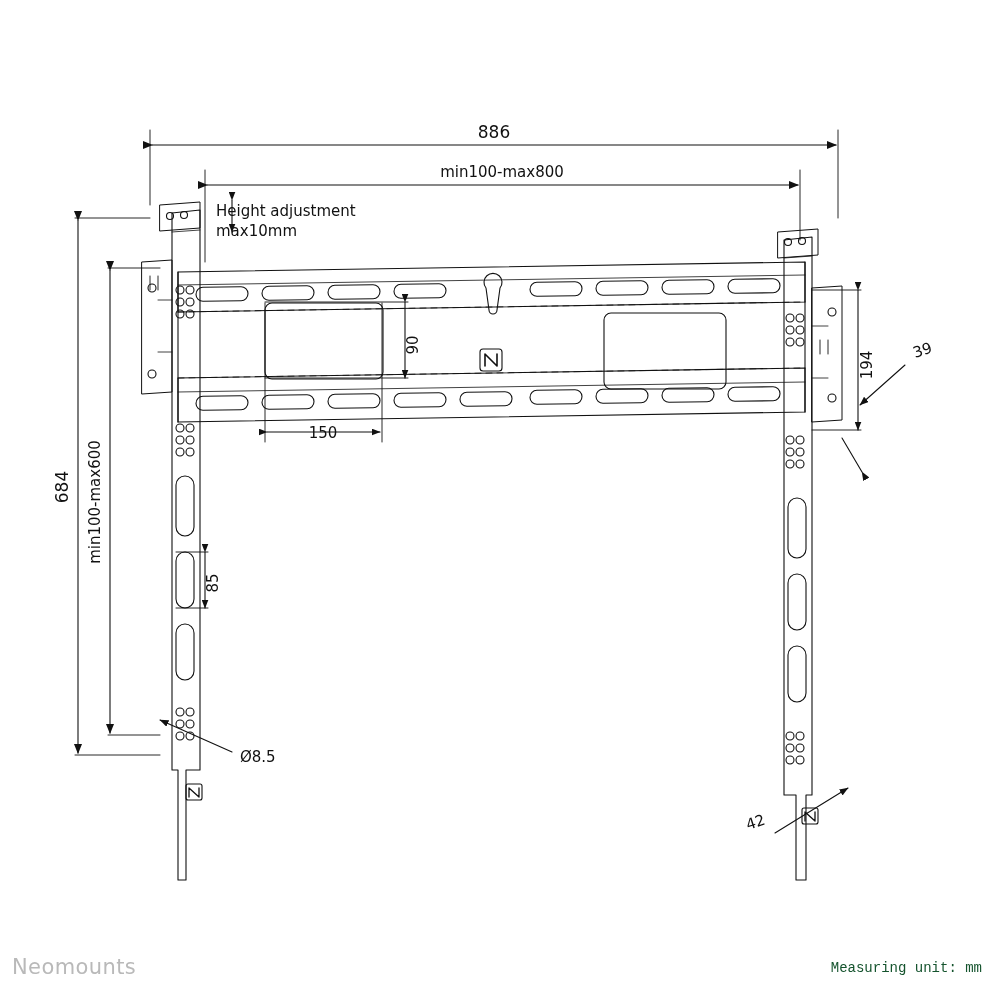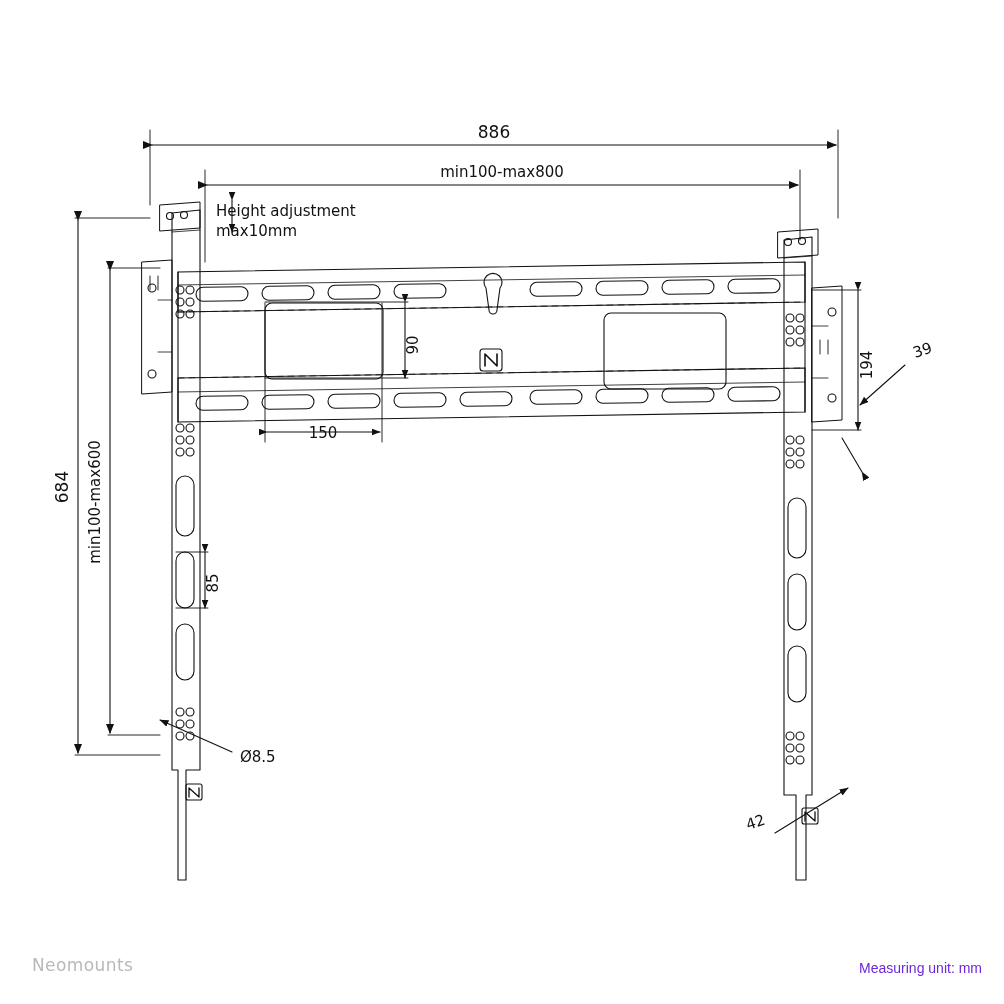--- a/index.html
+++ b/index.html
@@ -7,28 +7,28 @@
     width:1004px;height:1004px;
     background:#ffffff;
     font-family:"DejaVu Sans", sans-serif;
     color:#1a1a1a;
     overflow:hidden;
     position:relative;
   }
   #stage{position:absolute;inset:0;}
   svg#dwg{position:absolute;left:0;top:0;width:1004px;height:1004px;}
   .brand{
-    position:absolute;left:32px;top:955px;
+    position:absolute;left:12px;top:955px;
     font-family:"DejaVu Sans", sans-serif;
-    font-size:17px;color:#b9b9b9;letter-spacing:.4px;
+    font-size:21px;color:#b9b9b9;letter-spacing:.4px;
   }
   .unit{
     position:absolute;right:22px;top:960px;
-    font-family:Liberation Sans, sans-serif;
-    font-size:14px;color:#6d28d9;
+    font-family:Liberation Mono, monospace;
+    font-size:14px;color:#14532d;
   }
   text{font-family:"DejaVu Sans", sans-serif;fill:#111;}
 </style>
 </head>
 <body>
 
 <div id="stage">
 
   <svg id="dwg" viewBox="0 0 1004 1004">
     <defs>

